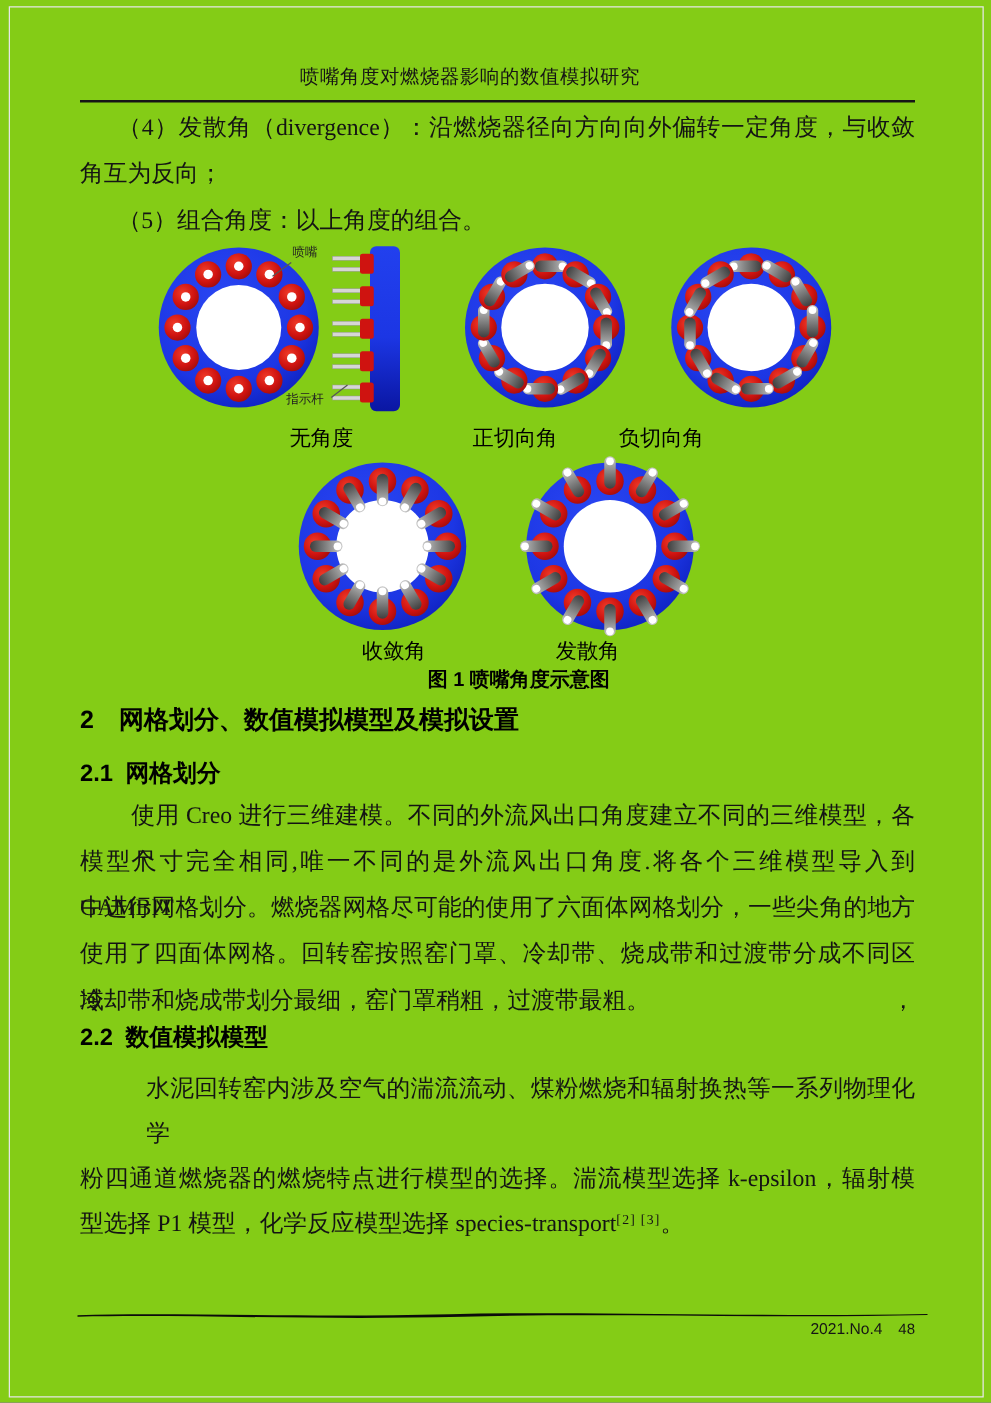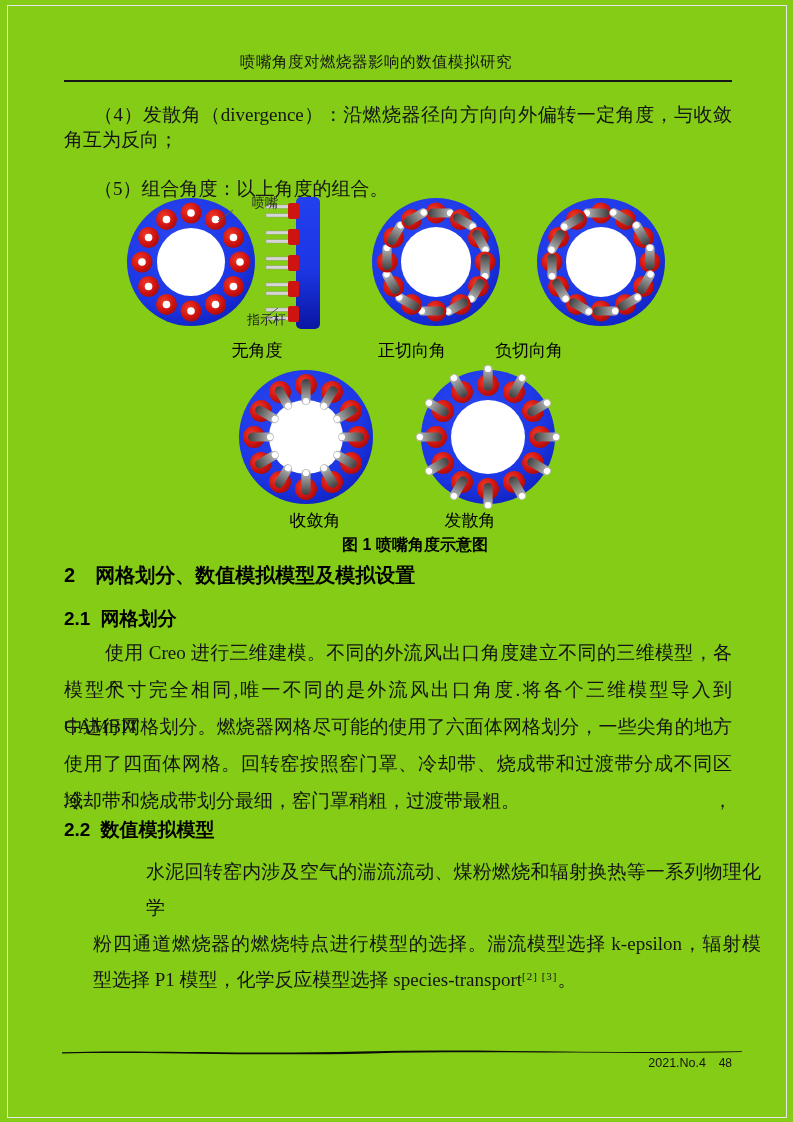--- a/index.html
+++ b/index.html
@@ -6,36 +6,36 @@
   .page{position:relative;width:793px;height:1122px;background:#84cc16;margin:0 auto;
         font-family:"Liberation Serif","DejaVu Serif",serif;color:#151515;overflow:hidden;}
   .scan-edge{position:absolute;left:7px;top:5px;right:6px;bottom:4px;border:1px solid #e6e6e6;pointer-events:none;}
 
   .header-title{position:absolute;top:52px;left:64px;width:668px;text-align:center;
                 font-size:15.5px;line-height:20px;transform:translateX(-22px);letter-spacing:.5px;}
   .header-rule{position:absolute;top:80px;left:64px;width:668px;height:2px;background:#161616;}
 
   .bodyline{position:absolute;left:64px;width:668px;font-size:19px;line-height:37px;color:#141414;}
   .stretch{text-align:justify;text-align-last:justify;}
-  .lh36{line-height:36px;margin-left:29px;}
-  .ind30{padding-left:30px;width:638px;margin-top:12px;}
+  .lh36{line-height:36px;}
+  .ind30{padding-left:30px;width:638px;}
   .ind41{padding-left:41px;width:627px;}
   .ind53{padding-left:53px;width:615px;}
 
   .h-sec{position:absolute;left:64px;font-family:"Liberation Sans","DejaVu Sans",sans-serif;
          font-weight:bold;color:#000;white-space:nowrap;}
   .h-sec .gap-wide{display:inline-block;width:20px;}
   .h-sec .gap{display:inline-block;width:10px;}
 
   .fig-label{position:absolute;transform:translateX(-50%);font-family:"Liberation Sans","DejaVu Sans",sans-serif;
              font-size:17px;line-height:22px;color:#000;white-space:nowrap;}
   .fig-caption{position:absolute;transform:translateX(-50%);font-family:"Liberation Sans","DejaVu Sans",sans-serif;
              font-size:16px;font-weight:600;line-height:22px;color:#000;white-space:nowrap;}
   .fig-ann{position:absolute;font-family:"Liberation Sans","DejaVu Sans",sans-serif;
-           font-size:13px;line-height:13px;color:#222;white-space:nowrap;margin-left:18px;}
+           font-size:10px;line-height:13px;color:#222;white-space:nowrap;}
 
   sup.ref{font-size:11px;line-height:0;vertical-align:6px;letter-spacing:1px;}
 
   .footer-line{position:absolute;top:1047px;left:60px;width:684px;height:10px;}
   .footer-num{position:absolute;top:1056px;left:64px;width:668px;text-align:right;
               font-family:"Liberation Sans","DejaVu Sans",sans-serif;font-size:12px;}
   .footer-issue{position:absolute;top:1056px;left:64px;width:642px;text-align:right;
               font-family:"Liberation Sans","DejaVu Sans",sans-serif;font-size:12.5px;}
   #figure-svg{position:absolute;left:0;top:188px;}
 </style>

